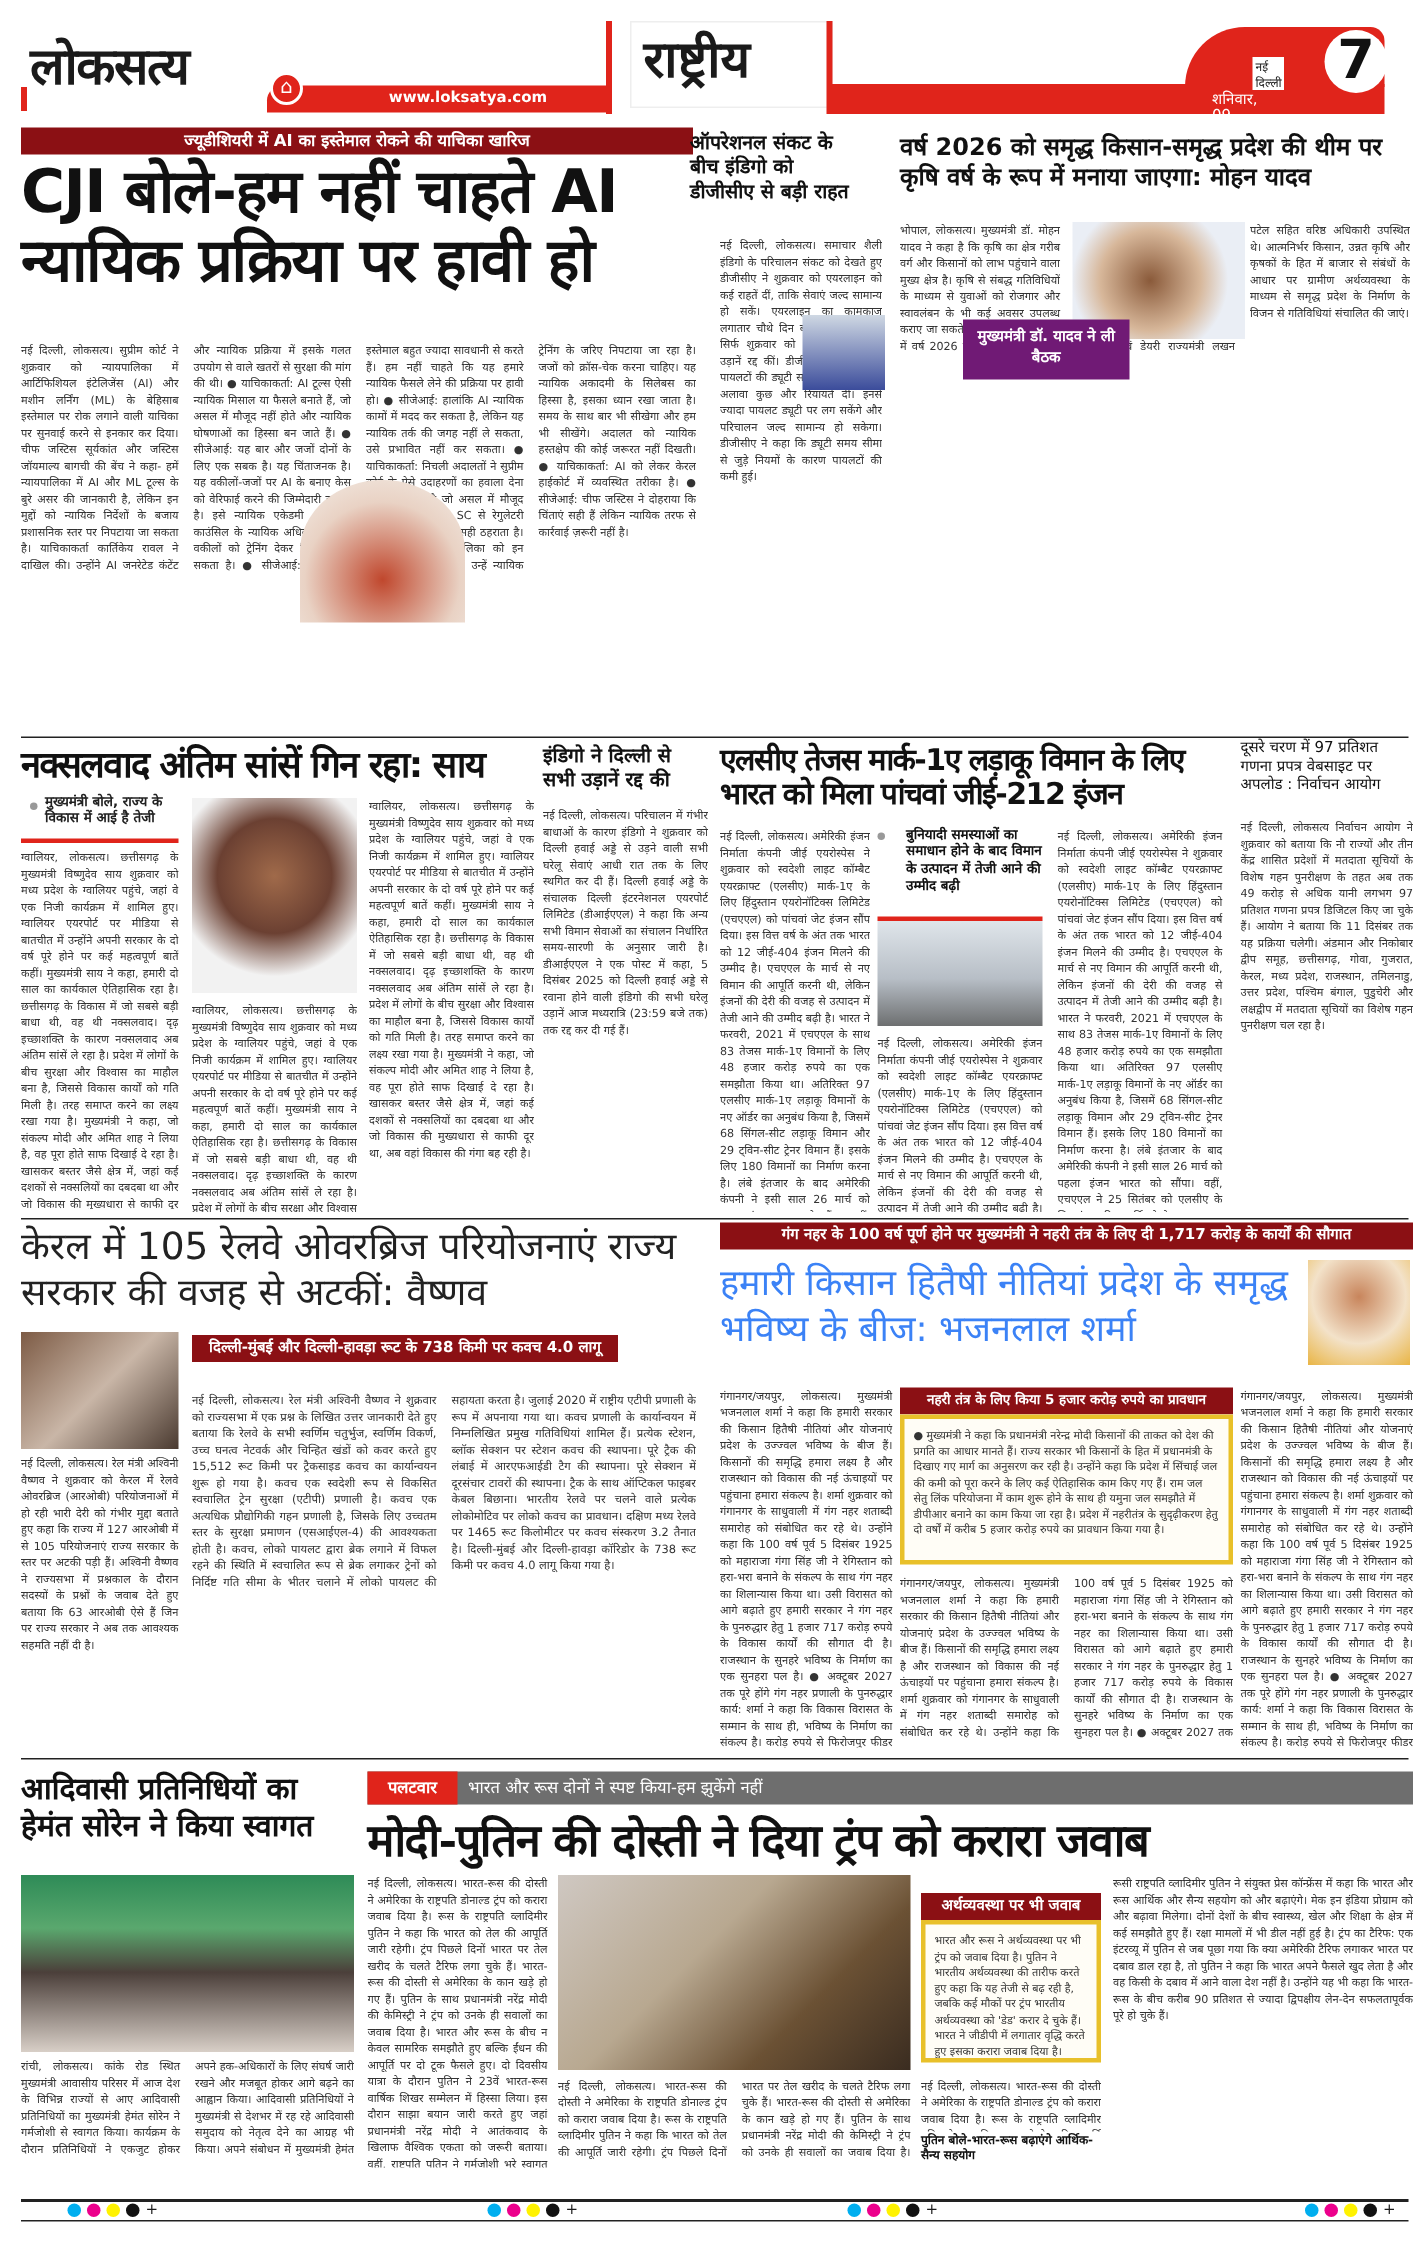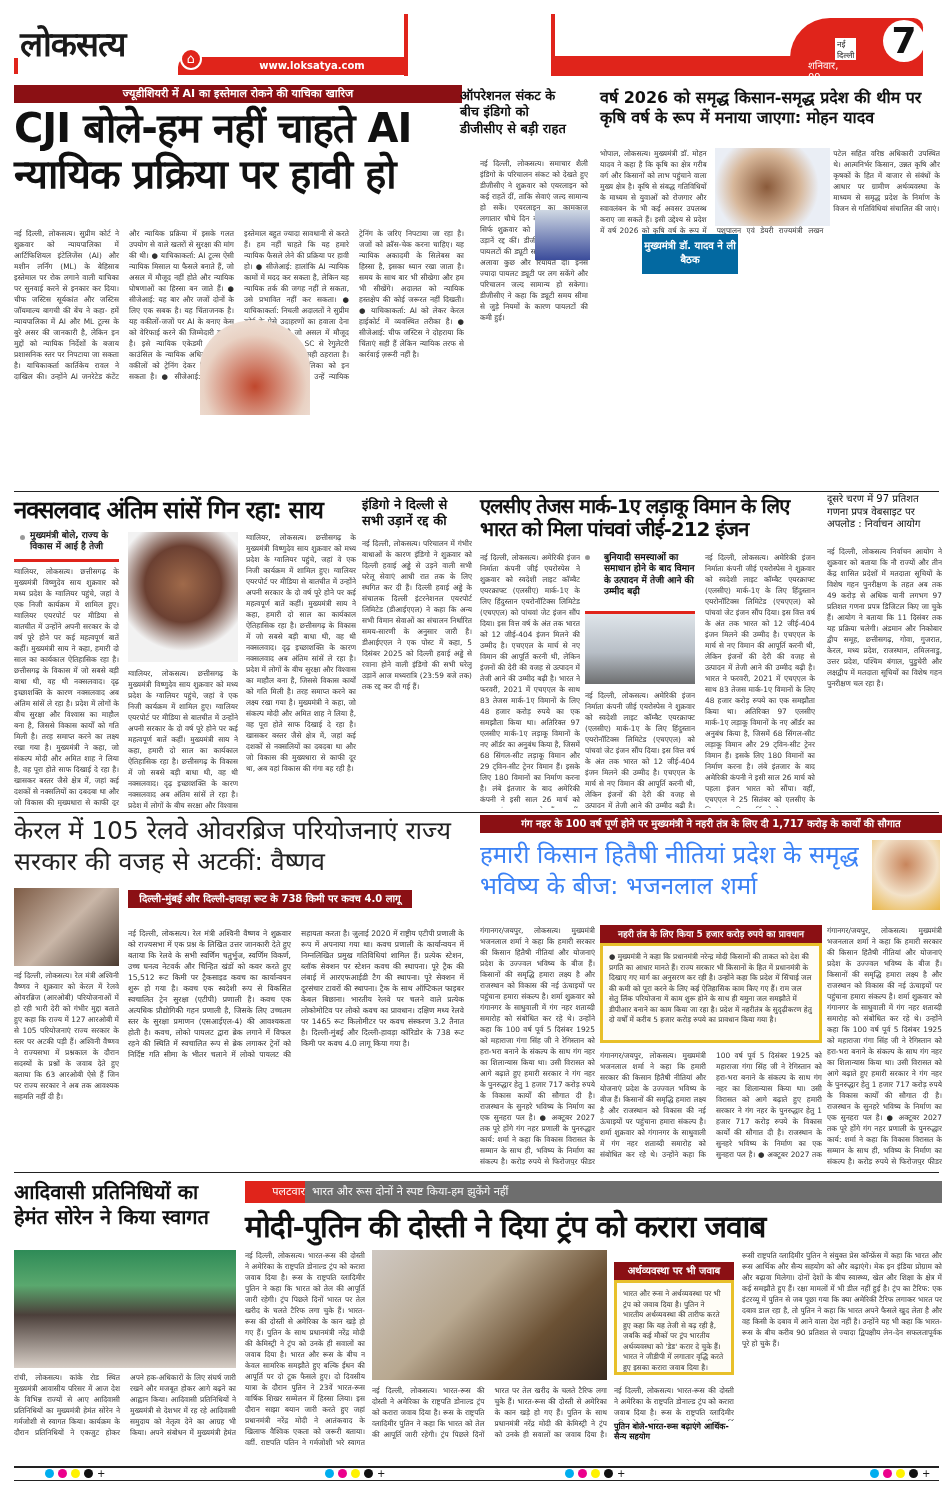--- a/index.html
+++ b/index.html
@@ -30,41 +30,42 @@
 </style>
 </head>
 <body>
 
 <div class="abs masthead">
   <div class="abs logo-bar"></div>
   <div class="abs logo">लोकसत्य</div>
   <div class="abs url-bar">www.loksatya.com</div>
   <div class="abs home-icon">⌂</div>
   <div class="abs red-v"></div>
+  <div class="abs section-title"><span style="padding-left:8px">राष्ट्रीय</span></div>
   <div class="abs red-v2"></div>
   <div class="abs date-curve"></div>
   <div class="abs date-bar"></div>
   <div class="abs city">नई दिल्ली</div>
   <div class="abs date-text">शनिवार, 09 दिसम्बर 2025</div>
   <div class="abs page-no">7</div>
 </div>
 
 <div class="abs kicker" style="left:14px;top:85px;width:448px;height:18px;font-size:11px;line-height:18px">ज्यूडीशियरी में AI का इस्तेमाल रोकने की याचिका खारिज</div>
 <div class="abs h1" style="left:14px;top:105px;width:450px;font-size:40px">CJI बोले-हम नहीं चाहते AI न्यायिक प्रक्रिया पर हावी हो</div>
 <div class="abs body" style="left:14px;top:228px;width:450px;height:260px;column-count:4">नई दिल्ली, लोकसत्य। सुप्रीम कोर्ट ने शुक्रवार को न्यायपालिका में आर्टिफिशियल इंटेलिजेंस (AI) और मशीन लर्निंग (ML) के बेहिसाब इस्तेमाल पर रोक लगाने वाली याचिका पर सुनवाई करने से इनकार कर दिया। चीफ जस्टिस सूर्यकांत और जस्टिस जॉयमाल्य बागची की बेंच ने कहा- हमें न्यायपालिका में AI और ML टूल्स के बुरे असर की जानकारी है, लेकिन इन मुद्दों को न्यायिक निर्देशों के बजाय प्रशासनिक स्तर पर निपटाया जा सकता है। याचिकाकर्ता कार्तिकेय रावल ने दाखिल की। उन्होंने AI जनरेटेड कंटेंट और न्यायिक प्रक्रिया में इसके गलत उपयोग से वाले खतरों से सुरक्षा की मांग की थी। ● याचिकाकर्ता: AI टूल्स ऐसी न्यायिक मिसाल या फैसले बनाते हैं, जो असल में मौजूद नहीं होते और न्यायिक घोषणाओं का हिस्सा बन जाते हैं। ● सीजेआई: यह बार और जजों दोनों के लिए एक सबक है। यह चिंताजनक है। यह वकीलों-जजों पर AI के बनाए केस को वेरिफाई करने की जिम्मेदारी डालता है। इसे न्यायिक एकेडमी और बार काउंसिल के न्यायिक अधिकारियों और वकीलों को ट्रेनिंग देकर निपटाया जा सकता है। ● सीजेआई: हम इसका इस्तेमाल बहुत ज्यादा सावधानी से करते हैं। हम नहीं चाहते कि यह हमारे न्यायिक फैसले लेने की प्रक्रिया पर हावी हो। ● सीजेआई: हालांकि AI न्यायिक कामों में मदद कर सकता है, लेकिन यह न्यायिक तर्क की जगह नहीं ले सकता, उसे प्रभावित नहीं कर सकता। ● याचिकाकर्ता: निचली अदालतों ने सुप्रीम कोर्ट के ऐसे उदाहरणों का हवाला देना शुरू कर दिया है जो असल में मौजूद नहीं हैं। ऐसे में यह SC से रेगुलेटरी निर्देशों की जरूरत को सही ठहराता है। ● सीजेआई: न्यायपालिका को इन खतरों की जानकारी है। उन्हें न्यायिक ट्रेनिंग के जरिए निपटाया जा रहा है। जजों को क्रॉस-चेक करना चाहिए। यह न्यायिक अकादमी के सिलेबस का हिस्सा है, इसका ध्यान रखा जाता है। समय के साथ बार भी सीखेगा और हम भी सीखेंगे। अदालत को न्यायिक हस्तक्षेप की कोई जरूरत नहीं दिखती। ● याचिकाकर्ता: AI को लेकर केरल हाईकोर्ट में व्यवस्थित तरीका है। ● सीजेआई: चीफ जस्टिस ने दोहराया कि चिंताएं सही हैं लेकिन न्यायिक तरफ से कार्रवाई ज़रूरी नहीं है।</div>
 <div class="abs" style="left:200px;top:320px;width:110px;height:95px;border-radius:50% 50% 0 0;background:radial-gradient(circle at 50% 70%,#c0472d,#e9d2c4 60%,#f4efe9)"></div>
 
 <div class="abs hs" style="left:460px;top:88px;width:110px;font-size:13px">ऑपरेशनल संकट के बीच इंडिगो को डीजीसीए से बड़ी राहत</div>
 <div class="abs body" style="left:480px;top:158px;width:108px;height:330px">नई दिल्ली, लोकसत्य। समाचार शैली इंडिगो के परिचालन संकट को देखते हुए डीजीसीए ने शुक्रवार को एयरलाइन को कई राहतें दीं, ताकि सेवाएं जल्द सामान्य हो सकें। एयरलाइन का कामकाज लगातार चौथे दिन बाधित है। इंडिगो ने सिर्फ शुक्रवार को 1,000 से ज्यादा उड़ानें रद्द कीं। डीजीसीए ने इंडिगो को पायलटों की ड्यूटी समय सीमा में छूट के अलावा कुछ और रियायतें दीं। इनसे ज्यादा पायलट ड्यूटी पर लग सकेंगे और परिचालन जल्द सामान्य हो सकेगा। डीजीसीए ने कहा कि ड्यूटी समय सीमा से जुड़े नियमों के कारण पायलटों की कमी हुई।</div>
 <div class="abs" style="left:535px;top:210px;width:55px;height:50px;background:linear-gradient(180deg,#cfd8e3,#3b4c9b)"></div>
 
 <div class="abs hs" style="left:600px;top:88px;width:340px;font-size:16px">वर्ष 2026 को समृद्ध किसान-समृद्ध प्रदेश की थीम पर कृषि वर्ष के रूप में मनाया जाएगा: मोहन यादव</div>
 <div class="abs body" style="left:600px;top:148px;width:340px;height:340px;column-count:3">भोपाल, लोकसत्य। मुख्यमंत्री डॉ. मोहन यादव ने कहा है कि कृषि का क्षेत्र गरीब वर्ग और किसानों को लाभ पहुंचाने वाला मुख्य क्षेत्र है। कृषि से संबद्ध गतिविधियों के माध्यम से युवाओं को रोजगार और स्वावलंबन के भी कई अवसर उपलब्ध कराए जा सकते हैं। इसी उद्देश्य से प्रदेश में वर्ष 2026 को कृषि वर्ष के रूप में मनाने का निर्णय लिया गया है। प्रदेश में वर्ष 2026 समृद्ध किसान-समृद्ध प्रदेश की थीम पर कृषि वर्ष के रूप में मनाया जाएगा। मुख्यमंत्री डॉ. यादव ने विधानसभा के समिति के कक्ष में आयोजित बैठक में किसान कल्याण एवं कृषि विकास मंत्री एदल सिंह कंषाना, पशुपालन एवं डेयरी राज्यमंत्री लखन पटेल सहित वरिष्ठ अधिकारी उपस्थित थे। आत्मनिर्भर किसान, उन्नत कृषि और कृषकों के हित में बाजार से संबंधों के आधार पर ग्रामीण अर्थव्यवस्था के माध्यम से समृद्ध प्रदेश के निर्माण के विजन से गतिविधियां संचालित की जाएं।</div>
 <div class="abs" style="left:715px;top:148px;width:115px;height:78px;background:radial-gradient(circle at 45% 50%,#8a5a3a,#d7b79a 45%,#eaeef5 70%)"></div>
-<div class="abs kicker" style="left:642px;top:234px;width:96px;height:40px;font-size:10px;line-height:14px;padding-top:5px;background:#0369a1">मुख्यमंत्री डॉ. यादव ने ली बैठक</div>
+<div class="abs kicker" style="left:642px;top:213px;width:111px;height:40px;font-size:10px;line-height:14px;padding-top:5px;background:#701a75">मुख्यमंत्री डॉ. यादव ने ली बैठक</div>
 
 <div class="abs rule" style="left:14px;top:491px;width:925px;height:1px"></div>
 
 <div class="abs h1" style="left:14px;top:497px;width:340px;font-size:24px">नक्सलवाद अंतिम सांसें गिन रहा: साय</div>
 <div class="abs hs" style="left:30px;top:530px;width:90px;font-size:9px;color:#222">मुख्यमंत्री बोले, राज्य के विकास में आई है तेजी</div>
 <div class="abs" style="left:20px;top:535px;width:5px;height:5px;border-radius:50%;background:#999"></div>
 <div class="abs" style="left:14px;top:559px;width:105px;height:3px;background:#e0241b"></div>
 <div class="abs body" style="left:14px;top:566px;width:105px;height:240px">ग्वालियर, लोकसत्य। छत्तीसगढ़ के मुख्यमंत्री विष्णुदेव साय शुक्रवार को मध्य प्रदेश के ग्वालियर पहुंचे, जहां वे एक निजी कार्यक्रम में शामिल हुए। ग्वालियर एयरपोर्ट पर मीडिया से बातचीत में उन्होंने अपनी सरकार के दो वर्ष पूरे होने पर कई महत्वपूर्ण बातें कहीं। मुख्यमंत्री साय ने कहा, हमारी दो साल का कार्यकाल ऐतिहासिक रहा है। छत्तीसगढ़ के विकास में जो सबसे बड़ी बाधा थी, वह थी नक्सलवाद। दृढ़ इच्छाशक्ति के कारण नक्सलवाद अब अंतिम सांसें ले रहा है। प्रदेश में लोगों के बीच सुरक्षा और विश्वास का माहौल बना है, जिससे विकास कार्यों को गति मिली है। तरह समाप्त करने का लक्ष्य रखा गया है। मुख्यमंत्री ने कहा, जो संकल्प मोदी और अमित शाह ने लिया है, वह पूरा होते साफ दिखाई दे रहा है। खासकर बस्तर जैसे क्षेत्र में, जहां कई दशकों से नक्सलियों का दबदबा था और जो विकास की मुख्यधारा से काफी दूर था, अब वहां विकास की गंगा बह रही है।</div>
 <div class="abs ph" style="left:128px;top:532px;width:110px;height:130px;background:radial-gradient(circle at 50% 40%,#a06a4a,#6b4032 40%,#f2f2f2 70%)"></div>
 <div class="abs body" style="left:128px;top:668px;width:110px;height:140px">ग्वालियर, लोकसत्य। छत्तीसगढ़ के मुख्यमंत्री विष्णुदेव साय शुक्रवार को मध्य प्रदेश के ग्वालियर पहुंचे, जहां वे एक निजी कार्यक्रम में शामिल हुए। ग्वालियर एयरपोर्ट पर मीडिया से बातचीत में उन्होंने अपनी सरकार के दो वर्ष पूरे होने पर कई महत्वपूर्ण बातें कहीं। मुख्यमंत्री साय ने कहा, हमारी दो साल का कार्यकाल ऐतिहासिक रहा है। छत्तीसगढ़ के विकास में जो सबसे बड़ी बाधा थी, वह थी नक्सलवाद। दृढ़ इच्छाशक्ति के कारण नक्सलवाद अब अंतिम सांसें ले रहा है। प्रदेश में लोगों के बीच सुरक्षा और विश्वास का माहौल बना है, जिससे विकास कार्यों को गति मिली है। तरह समाप्त करने का लक्ष्य रखा गया है। मुख्यमंत्री ने कहा, जो संकल्प मोदी और अमित शाह ने लिया है, वह पूरा होते साफ दिखाई दे रहा है। खासकर बस्तर जैसे क्षेत्र में, जहां कई दशकों से नक्सलियों का दबदबा था और जो विकास की मुख्यधारा से काफी दूर था, अब वहां विकास की गंगा बह रही है।</div>
@@ -102,21 +103,21 @@
 <div class="abs body" style="left:600px;top:1050px;width:222px;height:115px;column-count:2">गंगानगर/जयपुर, लोकसत्य। मुख्यमंत्री भजनलाल शर्मा ने कहा कि हमारी सरकार की किसान हितैषी नीतियां और योजनाएं प्रदेश के उज्ज्वल भविष्य के बीज हैं। किसानों की समृद्धि हमारा लक्ष्य है और राजस्थान को विकास की नई ऊंचाइयों पर पहुंचाना हमारा संकल्प है। शर्मा शुक्रवार को गंगानगर के साधुवाली में गंग नहर शताब्दी समारोह को संबोधित कर रहे थे। उन्होंने कहा कि 100 वर्ष पूर्व 5 दिसंबर 1925 को महाराजा गंगा सिंह जी ने रेगिस्तान को हरा-भरा बनाने के संकल्प के साथ गंग नहर का शिलान्यास किया था। उसी विरासत को आगे बढ़ाते हुए हमारी सरकार ने गंग नहर के पुनरुद्धार हेतु 1 हजार 717 करोड़ रुपये के विकास कार्यों की सौगात दी है। राजस्थान के सुनहरे भविष्य के निर्माण का एक सुनहरा पल है। ● अक्टूबर 2027 तक पूरे होंगे गंग नहर प्रणाली के पुनरुद्धार कार्य: शर्मा ने कहा कि विकास विरासत के सम्मान के साथ ही, भविष्य के निर्माण का संकल्प है। करोड़ रुपये से फिरोजपुर फीडर के पुनर्निर्माण से पानी की नियमित आपूर्ति में स्थिरता आएगी और पूरे नहर तंत्र की जीवन क्षमता बढ़ेगी। साथ ही, 300 करोड़ रुपये से बीकानेर कैनाल के पुनरुद्धार से सीधे तौर पर लाखों किसानों को लाभ मिलेगा। राजस्थान की सिंचाई व्यवस्था का भविष्य है। इस ऑटोमेशन से पानी का वैज्ञानिक वितरण और रियल टाइम मॉनिटरिंग जैसे काम संभव हो सकेंगे। 75 करोड़ रुपये से क्षतिग्रस्त नहरों एवं नकारा खालों का भी पुनर्निर्माण किया जाएगा। शर्मा ने कहा कि नहरों से संबंधित विकास कार्य प्रदेश के सिंचाई क्षेत्र के उज्ज्वल भविष्य की नींव हैं।</div>
 <div class="abs body" style="left:827px;top:925px;width:115px;height:240px">गंगानगर/जयपुर, लोकसत्य। मुख्यमंत्री भजनलाल शर्मा ने कहा कि हमारी सरकार की किसान हितैषी नीतियां और योजनाएं प्रदेश के उज्ज्वल भविष्य के बीज हैं। किसानों की समृद्धि हमारा लक्ष्य है और राजस्थान को विकास की नई ऊंचाइयों पर पहुंचाना हमारा संकल्प है। शर्मा शुक्रवार को गंगानगर के साधुवाली में गंग नहर शताब्दी समारोह को संबोधित कर रहे थे। उन्होंने कहा कि 100 वर्ष पूर्व 5 दिसंबर 1925 को महाराजा गंगा सिंह जी ने रेगिस्तान को हरा-भरा बनाने के संकल्प के साथ गंग नहर का शिलान्यास किया था। उसी विरासत को आगे बढ़ाते हुए हमारी सरकार ने गंग नहर के पुनरुद्धार हेतु 1 हजार 717 करोड़ रुपये के विकास कार्यों की सौगात दी है। राजस्थान के सुनहरे भविष्य के निर्माण का एक सुनहरा पल है। ● अक्टूबर 2027 तक पूरे होंगे गंग नहर प्रणाली के पुनरुद्धार कार्य: शर्मा ने कहा कि विकास विरासत के सम्मान के साथ ही, भविष्य के निर्माण का संकल्प है। करोड़ रुपये से फिरोजपुर फीडर के पुनर्निर्माण से पानी की नियमित आपूर्ति में स्थिरता आएगी और पूरे नहर तंत्र की जीवन क्षमता बढ़ेगी। साथ ही, 300 करोड़ रुपये से बीकानेर कैनाल के पुनरुद्धार से सीधे तौर पर लाखों किसानों को लाभ मिलेगा। राजस्थान की सिंचाई व्यवस्था का भविष्य है। इस ऑटोमेशन से पानी का वैज्ञानिक वितरण और रियल टाइम मॉनिटरिंग जैसे काम संभव हो सकेंगे। 75 करोड़ रुपये से क्षतिग्रस्त नहरों एवं नकारा खालों का भी पुनर्निर्माण किया जाएगा। शर्मा ने कहा कि नहरों से संबंधित विकास कार्य प्रदेश के सिंचाई क्षेत्र के उज्ज्वल भविष्य की नींव हैं।</div>
 
 <div class="abs rule" style="left:14px;top:1172px;width:925px;height:1px"></div>
 
 <div class="abs hs" style="left:14px;top:1180px;width:225px;font-size:20px">आदिवासी प्रतिनिधियों का हेमंत सोरेन ने किया स्वागत</div>
 <div class="abs" style="left:14px;top:1250px;width:222px;height:118px;background:linear-gradient(180deg,#2e8b57 0%,#5aa86e 30%,#4b3f3a 55%,#d8cfc7 100%)"></div>
 <div class="abs body" style="left:14px;top:1372px;width:222px;height:72px;column-count:2">रांची, लोकसत्य। कांके रोड स्थित मुख्यमंत्री आवासीय परिसर में आज देश के विभिन्न राज्यों से आए आदिवासी प्रतिनिधियों का मुख्यमंत्री हेमंत सोरेन ने गर्मजोशी से स्वागत किया। कार्यक्रम के दौरान प्रतिनिधियों ने एकजुट होकर अपने हक-अधिकारों के लिए संघर्ष जारी रखने और मजबूत होकर आगे बढ़ने का आह्वान किया। आदिवासी प्रतिनिधियों ने मुख्यमंत्री से देशभर में रह रहे आदिवासी समुदाय को नेतृत्व देने का आग्रह भी किया। अपने संबोधन में मुख्यमंत्री हेमंत सोरेन ने कहा कि झारखंड की धरती सदियों से वीरता, स्वाभिमान और संघर्ष की प्रतीक रही है।</div>
 
 <div class="abs" style="left:245px;top:1181px;width:697px;height:22px;background:#6e6e6e"></div>
-<div class="abs" style="left:245px;top:1181px;width:60px;height:22px;background:#e0241b;color:#fff;font-weight:normal;font-size:11px;text-align:right;line-height:22px">पलटवार</div>
+<div class="abs" style="left:245px;top:1181px;width:60px;height:22px;background:#e0241b;color:#fff;font-weight:bold;font-size:11px;text-align:center;line-height:22px">पलटवार</div>
 <div class="abs" style="left:312px;top:1181px;color:#fff;font-size:11px;line-height:22px">भारत और रूस दोनों ने स्पष्ट किया-हम झुकेंगे नहीं</div>
 <div class="abs" style="left:245px;top:1205px;width:697px;font-size:30px;font-weight:bold;font-family:'DejaVu Serif',serif;color:#111;letter-spacing:-1px">मोदी-पुतिन की दोस्ती ने दिया ट्रंप को करारा जवाब</div>
 <div class="abs body" style="left:245px;top:1250px;width:120px;height:195px">नई दिल्ली, लोकसत्य। भारत-रूस की दोस्ती ने अमेरिका के राष्ट्रपति डोनाल्ड ट्रंप को करारा जवाब दिया है। रूस के राष्ट्रपति व्लादिमीर पुतिन ने कहा कि भारत को तेल की आपूर्ति जारी रहेगी। ट्रंप पिछले दिनों भारत पर तेल खरीद के चलते टैरिफ लगा चुके हैं। भारत-रूस की दोस्ती से अमेरिका के कान खड़े हो गए हैं। पुतिन के साथ प्रधानमंत्री नरेंद्र मोदी की केमिस्ट्री ने ट्रंप को उनके ही सवालों का जवाब दिया है। भारत और रूस के बीच न केवल सामरिक समझौते हुए बल्कि ईंधन की आपूर्ति पर दो टूक फैसले हुए। दो दिवसीय यात्रा के दौरान पुतिन ने 23वें भारत-रूस वार्षिक शिखर सम्मेलन में हिस्सा लिया। इस दौरान साझा बयान जारी करते हुए जहां प्रधानमंत्री नरेंद्र मोदी ने आतंकवाद के खिलाफ वैश्विक एकता को जरूरी बताया। वहीं, राष्ट्रपति पुतिन ने गर्मजोशी भरे स्वागत से खुश होकर कहा- रूस भारत को बिना रोक-टोक के एनर्जी सेक्टर में सहयोग देना जारी रखेगा। इसमें उनका इशारा अमेरिकी राष्ट्रपति डोनाल्ड ट्रंप की ओर था, जिन्होंने रूस से कच्चा तेल खरीदने पर भारत पर टैरिफ लगाया है। पुतिन ने स्पष्ट तौर पर कहा कि भारत को ईंधन की सप्लाई जारी रहेगी।</div>
 <div class="abs" style="left:372px;top:1250px;width:235px;height:130px;background:linear-gradient(135deg,#cfc8c2 0%,#b8a890 40%,#6b5134 70%,#3a2c20)"></div>
 <div class="abs body" style="left:372px;top:1385px;width:235px;height:60px;column-count:2">नई दिल्ली, लोकसत्य। भारत-रूस की दोस्ती ने अमेरिका के राष्ट्रपति डोनाल्ड ट्रंप को करारा जवाब दिया है। रूस के राष्ट्रपति व्लादिमीर पुतिन ने कहा कि भारत को तेल की आपूर्ति जारी रहेगी। ट्रंप पिछले दिनों भारत पर तेल खरीद के चलते टैरिफ लगा चुके हैं। भारत-रूस की दोस्ती से अमेरिका के कान खड़े हो गए हैं। पुतिन के साथ प्रधानमंत्री नरेंद्र मोदी की केमिस्ट्री ने ट्रंप को उनके ही सवालों का जवाब दिया है। भारत और रूस के बीच न केवल सामरिक समझौते हुए बल्कि ईंधन की आपूर्ति पर दो टूक फैसले हुए। दो दिवसीय यात्रा के दौरान पुतिन ने 23वें भारत-रूस वार्षिक शिखर सम्मेलन में हिस्सा लिया। इस दौरान साझा बयान जारी करते हुए जहां प्रधानमंत्री नरेंद्र मोदी ने आतंकवाद के खिलाफ वैश्विक एकता को जरूरी बताया। वहीं, राष्ट्रपति पुतिन ने गर्मजोशी भरे स्वागत से खुश होकर कहा- रूस भारत को बिना रोक-टोक के एनर्जी सेक्टर में सहयोग देना जारी रखेगा। इसमें उनका इशारा अमेरिकी राष्ट्रपति डोनाल्ड ट्रंप की ओर था, जिन्होंने रूस से कच्चा तेल खरीदने पर भारत पर टैरिफ लगाया है। पुतिन ने स्पष्ट तौर पर कहा कि भारत को ईंधन की सप्लाई जारी रहेगी।</div>
 <div class="abs kicker" style="left:614px;top:1262px;width:120px;height:18px;font-size:10px;line-height:18px">अर्थव्यवस्था पर भी जवाब</div>
 <div class="abs boxy" style="left:614px;top:1280px;width:120px;height:95px;font-size:7.3px;line-height:10.5px;overflow:hidden">भारत और रूस ने अर्थव्यवस्था पर भी ट्रंप को जवाब दिया है। पुतिन ने भारतीय अर्थव्यवस्था की तारीफ करते हुए कहा कि यह तेजी से बढ़ रही है, जबकि कई मौकों पर ट्रंप भारतीय अर्थव्यवस्था को 'डेड' करार दे चुके हैं। भारत ने जीडीपी में लगातार वृद्धि करते हुए इसका करारा जवाब दिया है।</div>
 <div class="abs body" style="left:614px;top:1385px;width:120px;height:36px">नई दिल्ली, लोकसत्य। भारत-रूस की दोस्ती ने अमेरिका के राष्ट्रपति डोनाल्ड ट्रंप को करारा जवाब दिया है। रूस के राष्ट्रपति व्लादिमीर पुतिन ने कहा कि भारत को तेल की आपूर्ति जारी रहेगी। ट्रंप पिछले दिनों भारत पर तेल खरीद के चलते टैरिफ लगा चुके हैं। भारत-रूस की दोस्ती से अमेरिका के कान खड़े हो गए हैं। पुतिन के साथ प्रधानमंत्री नरेंद्र मोदी की केमिस्ट्री ने ट्रंप को उनके ही सवालों का जवाब दिया है। भारत और रूस के बीच न केवल सामरिक समझौते हुए बल्कि ईंधन की आपूर्ति पर दो टूक फैसले हुए। दो दिवसीय यात्रा के दौरान पुतिन ने 23वें भारत-रूस वार्षिक शिखर सम्मेलन में हिस्सा लिया। इस दौरान साझा बयान जारी करते हुए जहां प्रधानमंत्री नरेंद्र मोदी ने आतंकवाद के खिलाफ वैश्विक एकता को जरूरी बताया। वहीं, राष्ट्रपति पुतिन ने गर्मजोशी भरे स्वागत से खुश होकर कहा- रूस भारत को बिना रोक-टोक के एनर्जी सेक्टर में सहयोग देना जारी रखेगा। इसमें उनका इशारा अमेरिकी राष्ट्रपति डोनाल्ड ट्रंप की ओर था, जिन्होंने रूस से कच्चा तेल खरीदने पर भारत पर टैरिफ लगाया है। पुतिन ने स्पष्ट तौर पर कहा कि भारत को ईंधन की सप्लाई जारी रहेगी।</div>
 <div class="abs hs" style="left:614px;top:1422px;width:120px;font-size:8px">पुतिन बोले-भारत-रूस बढ़ाएंगे आर्थिक-सैन्य सहयोग</div>
 <div class="abs body" style="left:742px;top:1250px;width:200px;height:195px">रूसी राष्ट्रपति व्लादिमीर पुतिन ने संयुक्त प्रेस कॉन्फ्रेंस में कहा कि भारत और रूस आर्थिक और सैन्य सहयोग को और बढ़ाएंगे। मेक इन इंडिया प्रोग्राम को और बढ़ावा मिलेगा। दोनों देशों के बीच स्वास्थ्य, खेल और शिक्षा के क्षेत्र में कई समझौते हुए हैं। रक्षा मामलों में भी डील नहीं हुई है। ट्रंप का टैरिफ: एक इंटरव्यू में पुतिन से जब पूछा गया कि क्या अमेरिकी टैरिफ लगाकर भारत पर दबाव डाल रहा है, तो पुतिन ने कहा कि भारत अपने फैसले खुद लेता है और वह किसी के दबाव में आने वाला देश नहीं है। उन्होंने यह भी कहा कि भारत-रूस के बीच करीब 90 प्रतिशत से ज्यादा द्विपक्षीय लेन-देन सफलतापूर्वक पूरे हो चुके हैं।</div>

